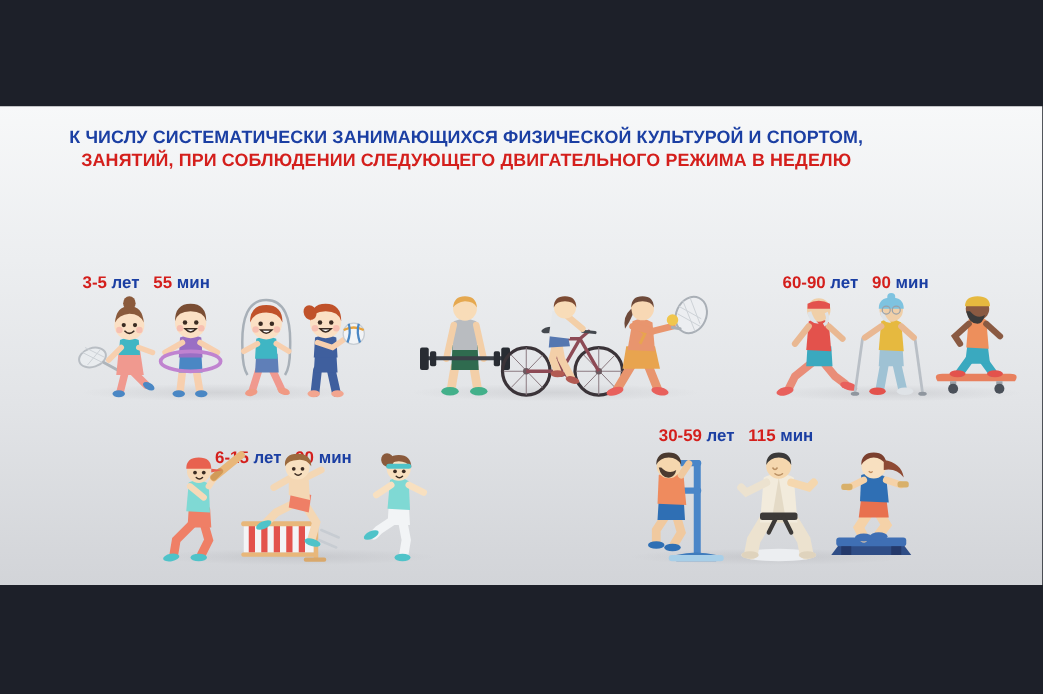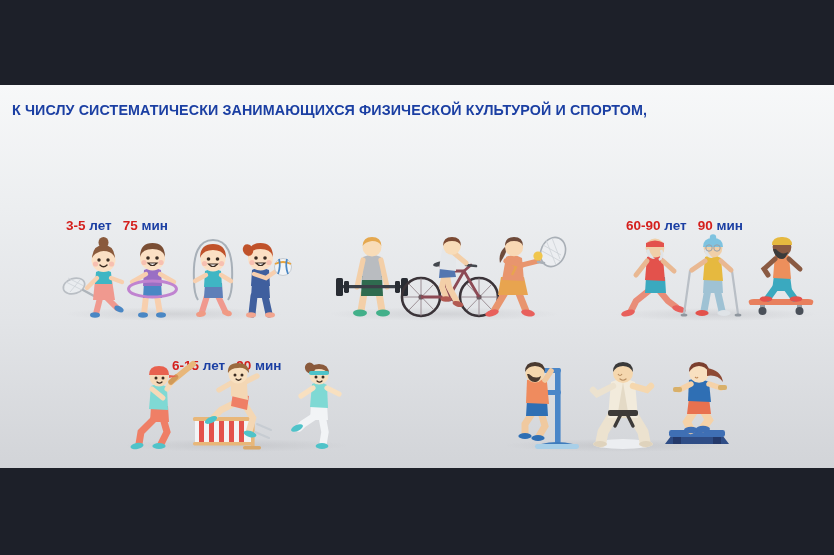--- a/index.html
+++ b/index.html
@@ -20,24 +20,23 @@
     width: 834px; height: 383px;
     background: linear-gradient(180deg, #f7f8f9 0%, #eceef0 32%, #e2e4e7 62%, #d2d4d8 100%);
     overflow: hidden;
   }
 
   
   .title-block {
     position: absolute;
     left: 0; top: 16px;
     width: 746px;
-    text-align: left;
+    text-align: center;
     line-height: 1.33;
     letter-spacing: 0.1px;
-    padding-left: 12px;
   }
   .title-line {
     font-size: 14.3px;
     font-weight: 700;
     white-space: nowrap;
   }
   .t-blue { color: #1b3fa3; }
   .t-red  { color: #d41f1c; }
 
   
@@ -65,41 +64,47 @@
   }
 </style>
 </head>
 <body>
 
 <div class="slide-frame">
   <div class="slide-canvas">
 
     <div class="title-block">
       <div class="title-line t-blue">К ЧИСЛУ СИСТЕМАТИЧЕСКИ ЗАНИМАЮЩИХСЯ ФИЗИЧЕСКОЙ КУЛЬТУРОЙ И СПОРТОМ,</div>
+      <div class="title-line t-red">ЗАНЯТИЙ, ПРИ СОБЛЮДЕНИИ СЛЕДУЮЩЕГО ДВИГАТЕЛЬНОГО РЕЖИМА В НЕДЕЛЮ</div>
     </div>
 
     <div class="grp-label" style="left:66px; top:133px;">
       <span class="num">3-5</span>
-      <span class="unit">лет</span><span class="gap"></span><span class="num">75</span>
+      <span class="unit">лет</span><span class="gap"></span><span class="num">55</span>
       <span class="unit">мин</span>
     </div>
 
 
     <div class="grp-label" style="left:626px; top:133px;">
       <span class="num">60-90</span>
       <span class="unit">лет</span><span class="gap"></span><span class="num">90</span>
       <span class="unit">мин</span>
     </div>
 
     <div class="grp-label" style="left:172px; top:273px;">
       <span class="num">6-15</span>
       <span class="unit">лет</span><span class="gap"></span><span class="num">90</span>
       <span class="unit">мин</span>
     </div>
 
+    <div class="grp-label" style="left:527px; top:256px;">
+      <span class="num">30-59</span>
+      <span class="unit">лет</span><span class="gap"></span><span class="num">115</span>
+      <span class="unit">мин</span>
+    </div>
 
     <div class="grp" style="left:60px; top:153px; width:230px; height:80px;">
 
       <div class="shadow" style="left:6px; bottom:-3px; width:216px; height:14px;"></div>
 
       <div class="fig" style="left:0px;">
         <svg width="74" height="80" viewBox="0 0 74 80">
           <g>
             <ellipse cx="14" cy="48" rx="11" ry="7.5" transform="rotate(-18 14 48)" fill="#e9ecef" stroke="#b9bec4" stroke-width="1.6"></ellipse>
             <path d="M6 44 L22 52 M8 40 L24 48 M10 54 L20 42" stroke="#cdd2d7" stroke-width="0.8"></path>

